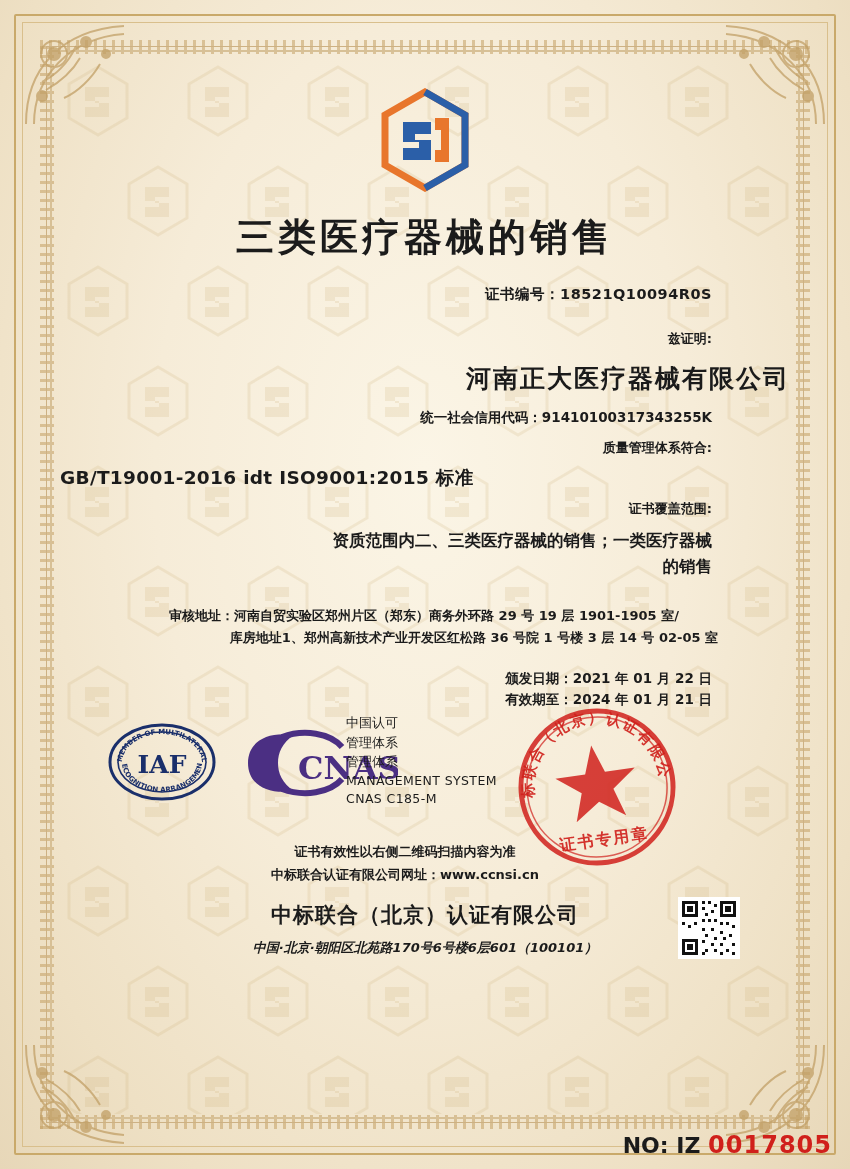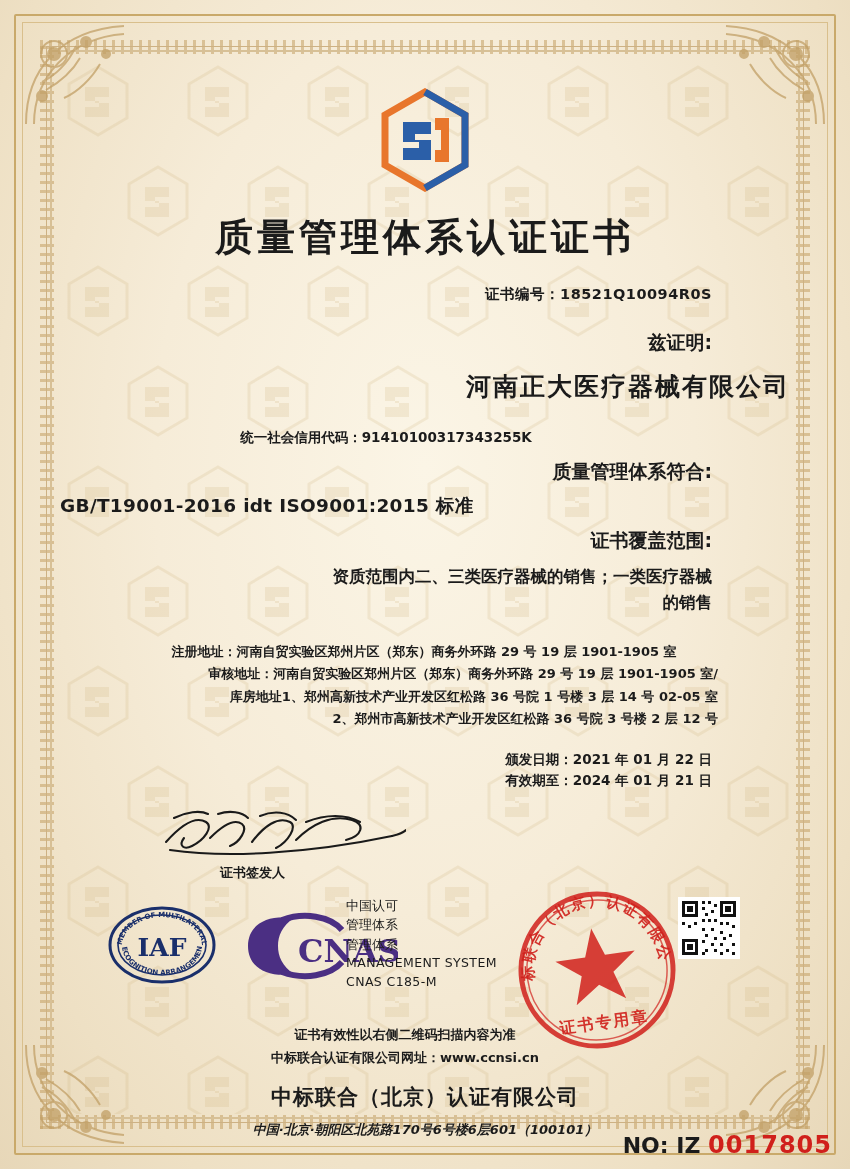--- a/index.html
+++ b/index.html
@@ -75,40 +75,40 @@
   .cert-no{
     text-align:right;
     font-size:14.5px;
     font-weight:bold;
     color:#1b1b1b;
     margin:22px 78px 0 0;
     letter-spacing:.5px;
   }
   .lbl-right{
     text-align:right;
-    font-size:19px;
+    font-size:13px;
     font-weight:bold;
     color:#1b1b1b;
     margin-right:78px;
   }
   .gap-a{margin-top:26px;}
   .company{
     text-align:right;
     font-size:25px;
     font-weight:bold;
     color:#1b1b1b;
     letter-spacing:2px;
     margin-top:14px;
   }
   .credit{
-    text-align:center;
+    text-align:right;
     font-size:13.5px;
     font-weight:bold;
     color:#1b1b1b;
-    margin:26px 78px 0 0;
+    margin:14px 78px 0 0;
   }
   .standard{
     font-size:18.5px;
     font-weight:bold;
     color:#1b1b1b;
     margin:8px 78px 0 0;
     letter-spacing:.3px;
   }
   .scope{
     text-align:right;
@@ -348,21 +348,21 @@
 
     <div class="logo">
       <svg viewBox="0 0 104 104" xmlns="http://www.w3.org/2000/svg">
         <path d="M52 4 L92 27 L92 77 L52 100 L12 77 L12 27 Z" fill="none" stroke="#e8762c" stroke-width="7"></path>
         <path d="M52 4 L92 27 L92 77 L52 100" fill="none" stroke="#2b5fa8" stroke-width="7"></path>
         <path d="M30 34 L58 34 L58 46 L42 46 L42 52 L58 52 L58 72 L30 72 L30 60 L46 60 L46 54 L30 54 Z" fill="#2b5fa8"></path>
         <path d="M62 30 L76 30 L76 74 L62 74 L62 62 L68 62 L68 42 L62 42 Z" fill="#e8762c"></path>
       </svg>
     </div>
 
-    <div class="cert-title">质量管理体系认证证书</div>
+    <div class="cert-title">三类医疗器械的销售</div>
 
     <div class="cert-no">
       <span>证书编号：</span><span>18521Q10094R0S</span>
     </div>
 
     <div class="lbl-right gap-a">兹证明:</div>
 
     <div class="company">河南正大医疗器械有限公司</div>
 
     <div class="credit">
@@ -372,48 +372,29 @@
     <div class="lbl-right" style="margin-top:12px">质量管理体系符合:</div>
     <div class="standard">GB/T19001-2016 idt ISO9001:2015 标准</div>
 
     <div class="lbl-right" style="margin-top:10px">证书覆盖范围:</div>
     <div class="scope">
       <div>资质范围内二、三类医疗器械的销售；一类医疗器械</div>
       <div>的销售</div>
     </div>
 
     <div class="addr-block">
-      <div>注册地址：河南自贸实验区郑州片区（郑东）商务外环路 29 号 19 层 1901-1905 室</div>
       <div>审核地址：河南自贸实验区郑州片区（郑东）商务外环路 29 号 19 层 1901-1905 室/</div>
       <div>库房地址1、郑州高新技术产业开发区红松路 36 号院 1 号楼 3 层 14 号 02-05 室</div>
-      <div>2、郑州市高新技术产业开发区红松路 36 号院 3 号楼 2 层 12 号</div>
     </div>
 
     <div class="dates">
       <div>颁发日期：2021 年 01 月 22 日</div>
       <div>有效期至：2024 年 01 月 21 日</div>
     </div>
 
-    <div class="sig-wrap">
-      <svg class="sig-svg" viewBox="0 0 250 62" xmlns="http://www.w3.org/2000/svg">
-        <g fill="none" stroke="#1a1a1a" stroke-width="2.1" stroke-linecap="round">
-          <path d="M10 40 C26 22 40 14 50 20 C58 25 48 38 36 44 C28 48 22 44 28 36"></path>
-          <path d="M18 16 C30 10 44 8 52 12"></path>
-          <path d="M54 36 C66 24 78 16 86 22 C92 27 84 40 74 44"></path>
-          <path d="M62 12 C74 8 86 10 92 16"></path>
-          <path d="M96 40 C108 24 122 14 134 20 C142 24 132 40 120 46"></path>
-          <path d="M104 14 C118 8 132 10 140 18"></path>
-          <path d="M140 38 C156 22 176 12 196 18 C210 22 206 34 190 38"></path>
-          <path d="M150 20 C170 12 190 12 204 20"></path>
-          <path d="M14 48 C70 56 150 52 236 34"></path>
-          <path d="M236 34 C244 32 248 30 250 28"></path>
-        </g>
-      </svg>
-      <div class="sig-label">证书签发人</div>
-    </div>
 
     <div class="logos-row">
 
       <svg class="iaf" viewBox="0 0 108 78" xmlns="http://www.w3.org/2000/svg">
         <ellipse cx="54" cy="39" rx="52" ry="37" fill="none" stroke="#1a2f6b" stroke-width="3"></ellipse>
         <ellipse cx="54" cy="39" rx="44" ry="30" fill="none" stroke="#1a2f6b" stroke-width="1.6"></ellipse>
         <text x="54" y="50" text-anchor="middle" font-family="DejaVu Serif, serif" font-size="25" font-weight="bold" fill="#1a2f6b">IAF</text>
         <path id="iafTop" d="M14 40 A40 29 0 0 1 94 40" fill="none"></path>
         <path id="iafBot" d="M14 40 A40 29 0 0 0 94 40" fill="none"></path>
         <text font-family="DejaVu Sans, sans-serif" font-size="7" font-weight="bold" fill="#1a2f6b">

